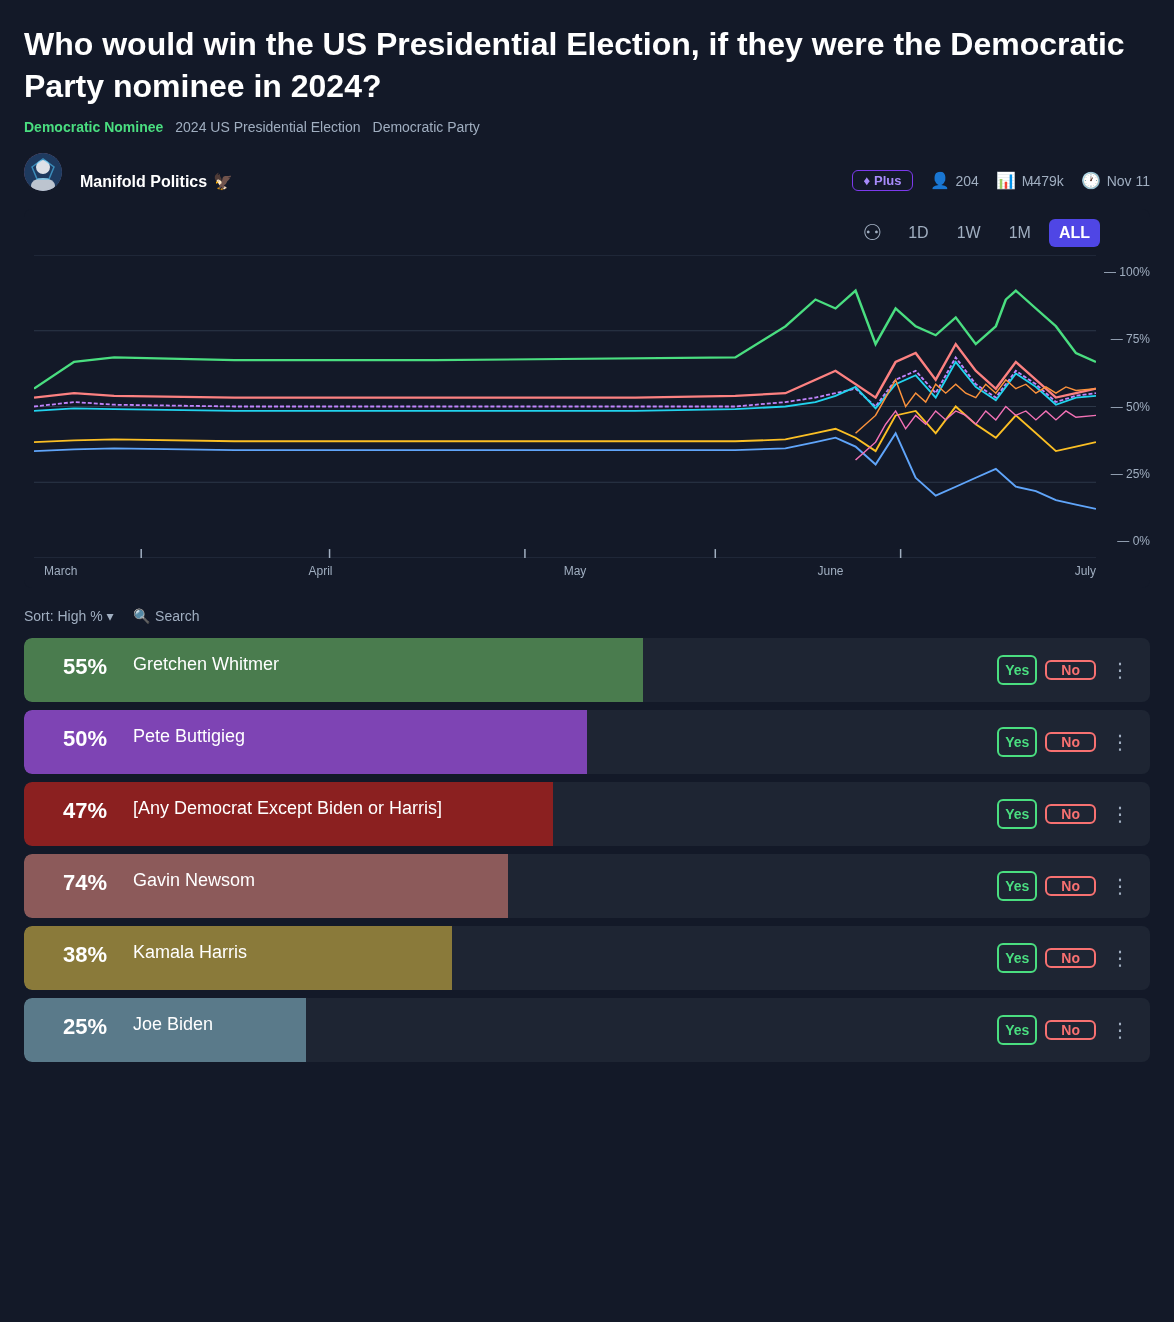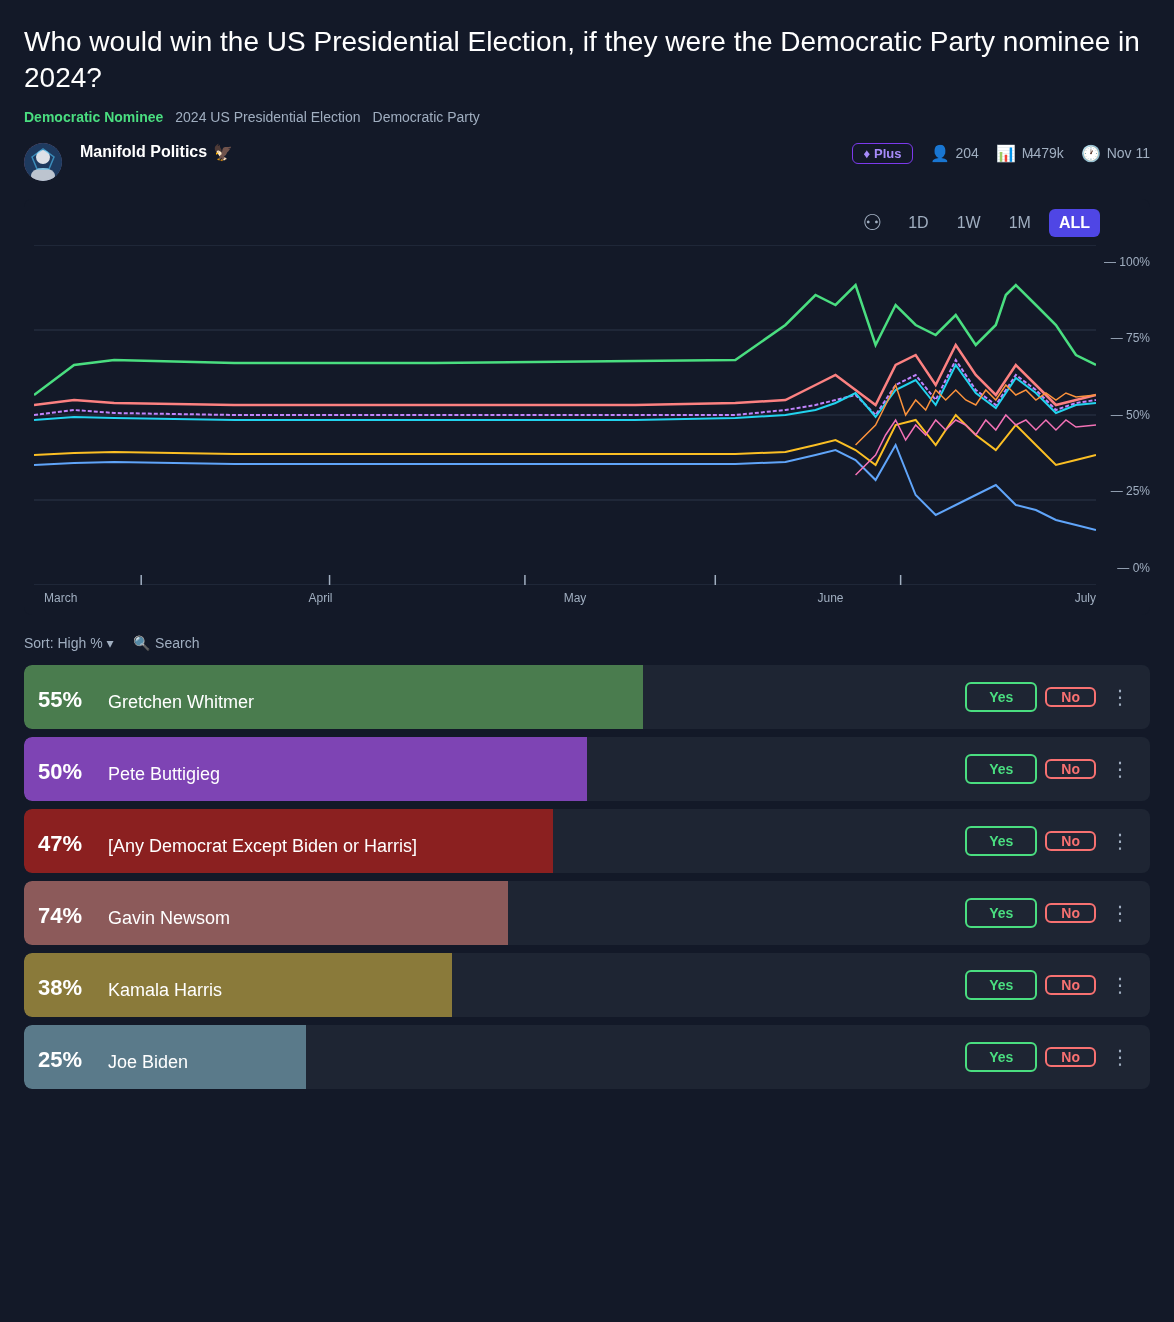--- a/index.html
+++ b/index.html
@@ -5,22 +5,22 @@
     * { box-sizing: border-box; margin: 0; padding: 0; }
     body {
       background: #131928;
       color: #fff;
       font-family: -apple-system, BlinkMacSystemFont, 'Segoe UI', sans-serif;
       width: 1174px;
       min-height: 1322px;
       padding: 24px;
     }
     .page-title {
-      font-size: 28px;
-      font-weight: 400;
+      font-size: 32px;
+      font-weight: 700;
       color: #fff;
       line-height: 1.3;
       margin-bottom: 12px;
     }
     .tags {
       display: flex;
       gap: 12px;
       align-items: flex-start;
       margin-bottom: 18px;
       flex-wrap: wrap;
@@ -29,21 +29,21 @@
       font-size: 14px;
       color: #a0aec0;
       cursor: pointer;
     }
     .tag.highlight {
       color: #4ade80;
       font-weight: 600;
     }
     .meta-row {
       display: flex;
-      align-items: flex-start;
+      align-items: flex-end;
       gap: 18px;
       margin-bottom: 18px;
     }
     .avatar {
       width: 38px;
       height: 38px;
       border-radius: 50%;
       background: #2d3748;
       display: flex; align-items: center; justify-content: center;
       font-size: 18px;
@@ -119,21 +119,21 @@
       font-weight: 600;
     }
     .user-icon {
       font-size: 22px;
       color: #a0aec0;
       cursor: pointer;
       margin-right: 8px;
     }
     .chart-area {
       position: relative;
-      height: 340px;
+      height: 303px;
       width: 100%;
     }
     .chart-labels-right {
       position: absolute;
       right: 0;
       top: 0;
       height: 100%;
       display: flex;
       flex-direction: column;
       justify-content: space-between;
@@ -197,23 +197,24 @@
     .candidate-bar {
       position: absolute;
       left: 0; top: 0; bottom: 0;
       border-radius: 8px 0 0 8px;
       z-index: 0;
     }
     .candidate-content {
       position: relative;
       z-index: 1;
       display: flex;
-      align-items: flex-end;
+      align-items: flex-start;
       width: 100%;
       padding: 0 14px;
+      margin-left: 25px;
     }
     .candidate-pct {
       font-size: 22px;
       font-weight: 700;
       color: #fff;
       width: 70px;
       flex-shrink: 0;
     }
     .candidate-name {
       font-size: 18px;
@@ -224,21 +225,21 @@
       margin-left: auto;
       display: flex;
       align-items: center;
       gap: 8px;
     }
     .yes-btn {
       background: transparent;
       border: 2px solid #4ade80;
       color: #4ade80;
       border-radius: 6px;
-      padding: 5px 22px;
+      padding: 5px 6px;
       font-size: 14px;
       font-weight: 600;
       cursor: pointer;
     }
     .no-btn {
       background: transparent;
       border: 2px solid #f87171;
       color: #f87171;
       border-radius: 6px;
       padding: 0 14px;

